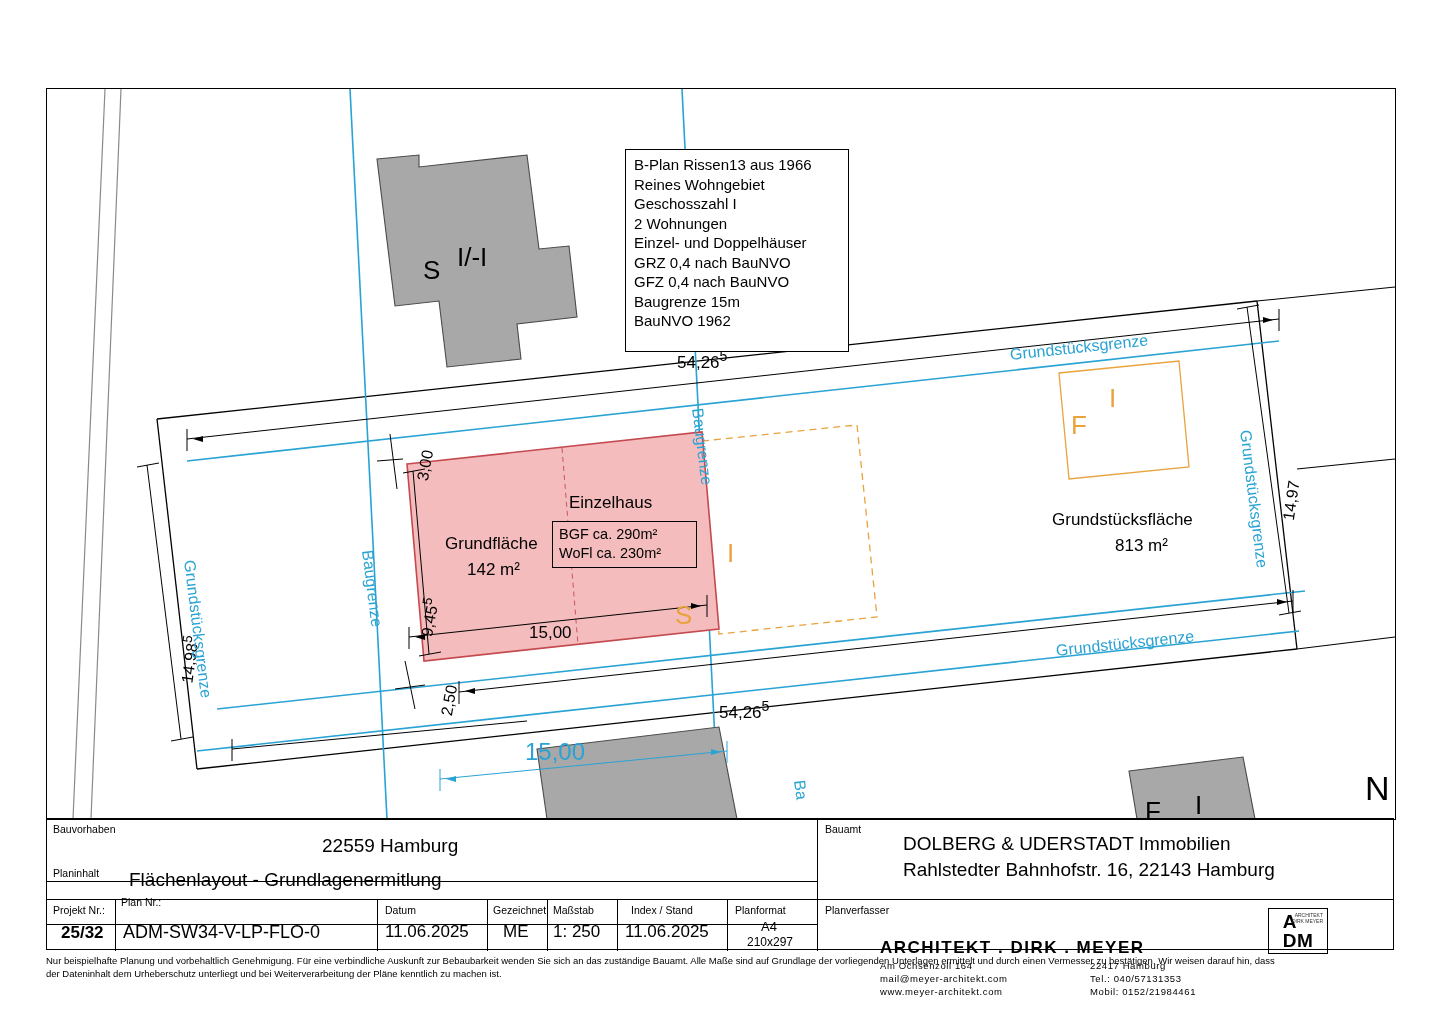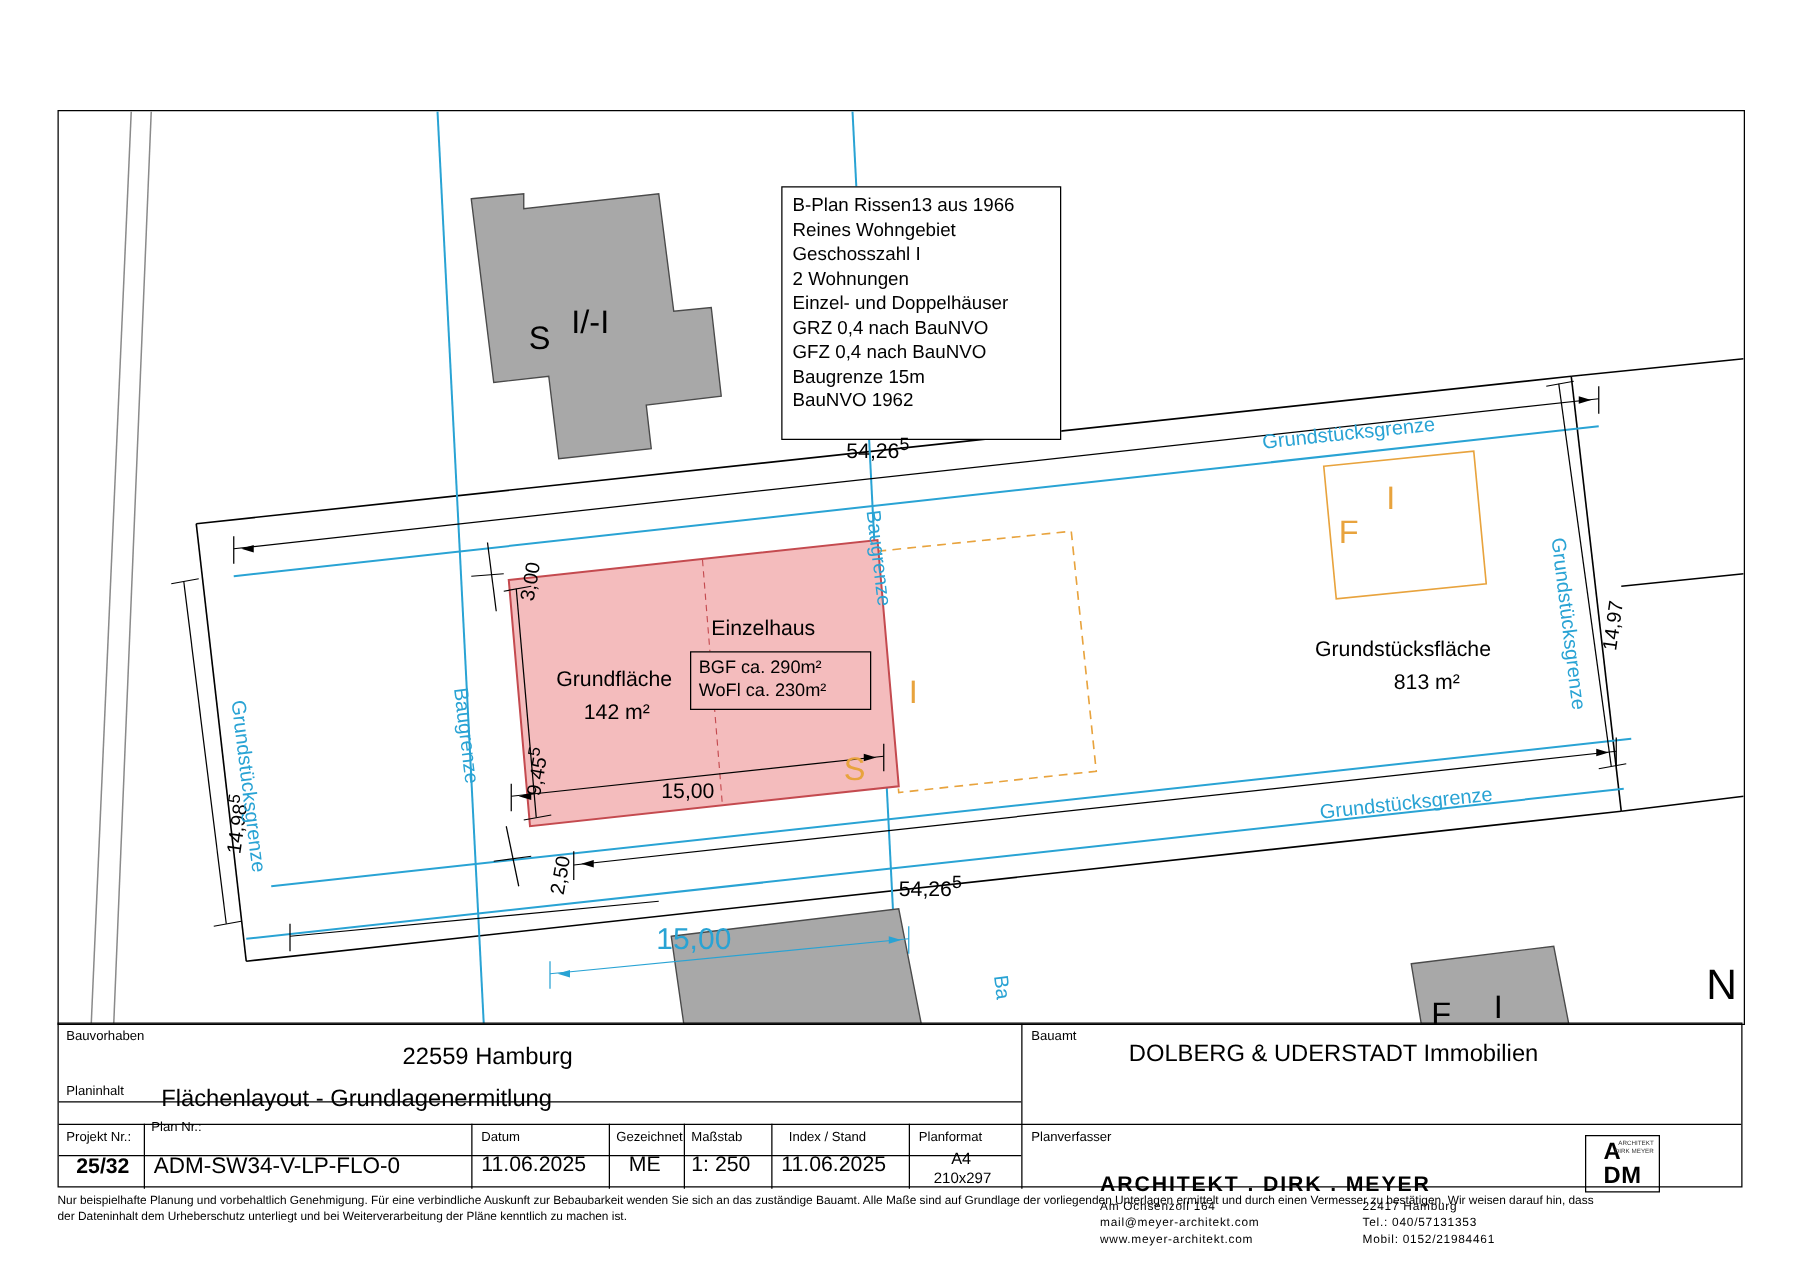--- a/index.html
+++ b/index.html
@@ -245,20 +245,21 @@
     <div class="tb-line" style="left:680px;top:80px;width:1px;height:52px;"></div>
 
     <span class="tb-hdr" style="left:6px;top:4px;">Bauvorhaben</span>
     <span class="tb-val" style="left:275px;top:16px;font-size:19px;">22559 Hamburg</span>
 
     <span class="tb-hdr" style="left:6px;top:48px;">Planinhalt</span>
     <span class="tb-val" style="left:82px;top:50px;font-size:19px;">Flächenlayout - Grundlagenermitlung</span>
 
     <span class="tb-hdr" style="left:778px;top:4px;">Bauamt</span>
     <span class="tb-val" style="left:856px;top:14px;font-size:19px;">DOLBERG &amp; UDERSTADT Immobilien</span>
+    <span class="tb-val" style="left:856px;top:40px;font-size:19px;">Rahlstedter Bahnhofstr. 16, 22143 Hamburg</span>
 
     <span class="tb-hdr" style="left:6px;top:85px;">Projekt Nr.:</span>
     <span class="tb-val" style="left:14px;top:104px;font-size:17px;font-weight:bold;">25/32</span>
 
     <span class="tb-hdr" style="left:74px;top:77px;">Plan Nr.:</span>
     <span class="tb-val" style="left:76px;top:103px;font-size:18px;">ADM-SW34-V-LP-FLO-0</span>
 
     <span class="tb-hdr" style="left:338px;top:85px;">Datum</span>
     <span class="tb-val" style="left:338px;top:103px;font-size:17px;">11.06.2025</span>
 

